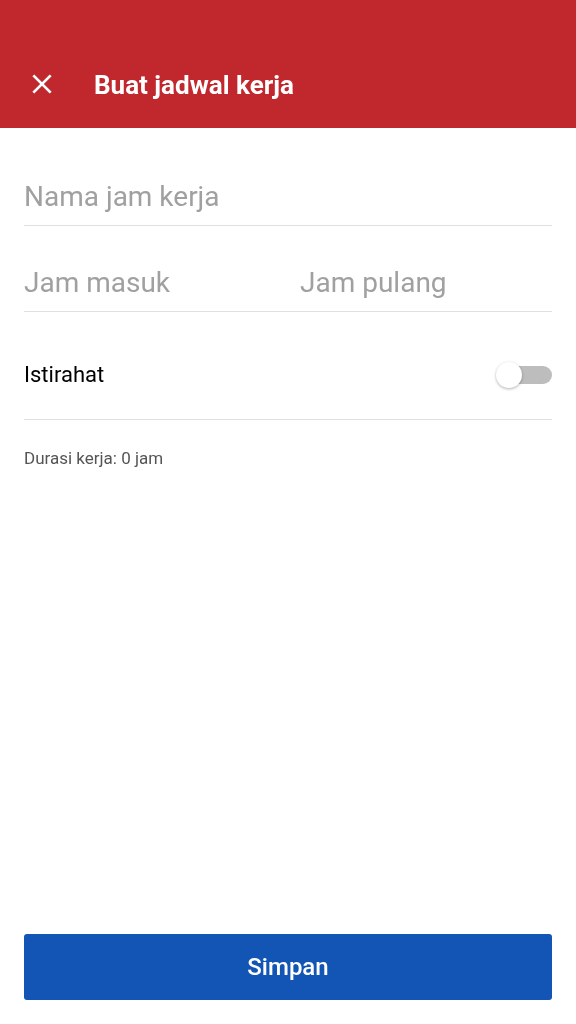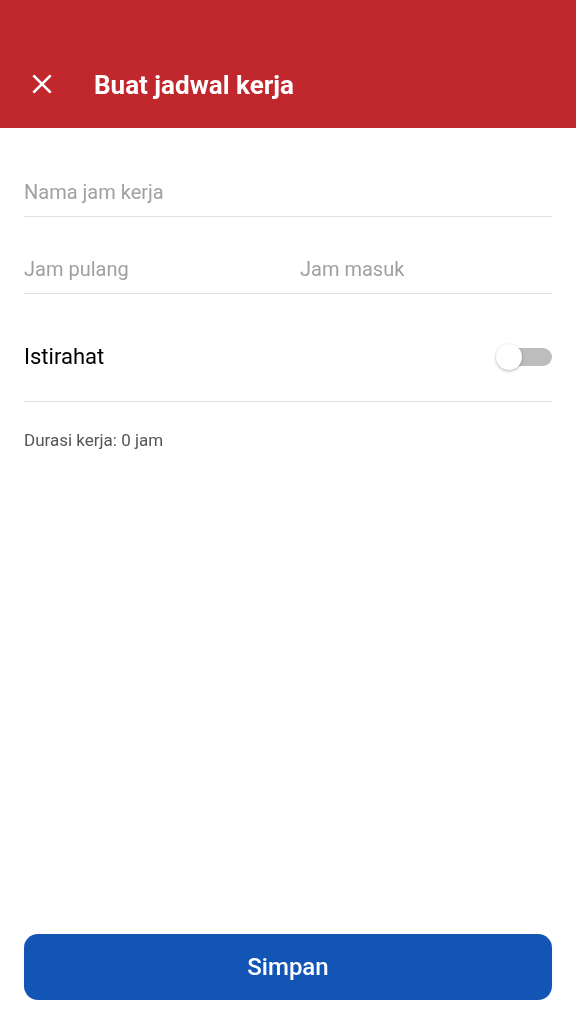--- a/index.html
+++ b/index.html
@@ -48,21 +48,21 @@
       flex: 1;
       padding: 40px 24px 0 24px;
       display: flex;
       flex-direction: column;
     }
     .input-field {
       width: 100%;
       border: none;
       border-bottom: 1px solid #e0e0e0;
       padding: 12px 0;
-      font-size: 20px;
+      font-size: 28px;
       color: #333;
       outline: none;
       background: transparent;
     }
     .input-field::placeholder {
       color: #a0a0a0;
     }
     .row {
       display: flex;
       gap: 24px;
@@ -117,21 +117,21 @@
     }
     .footer {
       padding: 24px;
     }
     .save-button {
       width: 100%;
       height: 66px;
       background: #1255b5;
       color: #ffffff;
       border: none;
-      border-radius: 14px;
+      border-radius: 3px;
       font-size: 24px;
       font-weight: 500;
       cursor: pointer;
     }
   </style>
 </head>
 <body>
 
 <div class="header">
   <div class="close-icon">
@@ -139,22 +139,22 @@
       <path d="M4 4 L20 20 M20 4 L4 20"></path>
     </svg>
   </div>
   <div class="header-title">Buat jadwal kerja</div>
 </div>
 
 <div class="content">
   <input type="text" class="input-field" placeholder="Nama jam kerja" style="">
 
   <div class="row">
+    <input type="text" class="input-field" placeholder="Jam masuk" style="">
     <input type="text" class="input-field" placeholder="Jam pulang" style="">
-    <input type="text" class="input-field" placeholder="Jam masuk" style="">
   </div>
 
   <div class="toggle-row">
     <span class="toggle-label">Istirahat</span>
     <div class="toggle">
       <div class="toggle-track"></div>
       <div class="toggle-knob"></div>
     </div>
   </div>
 

